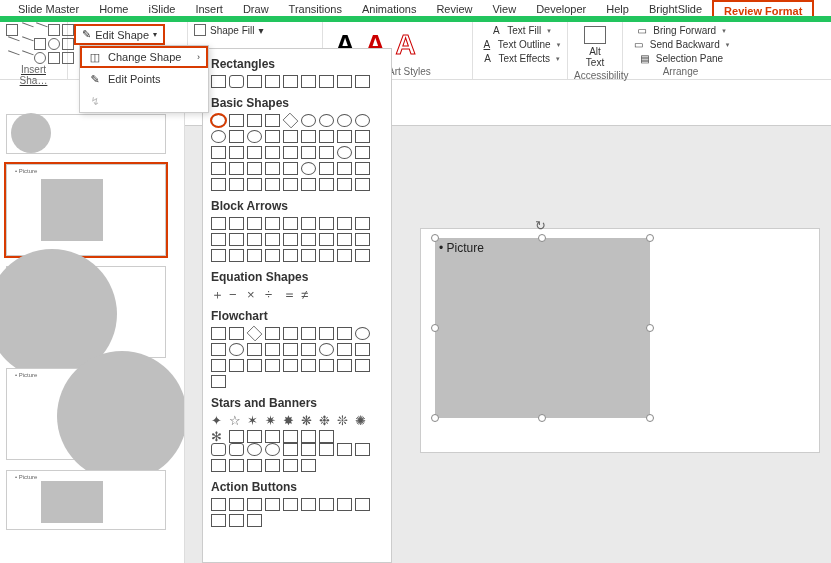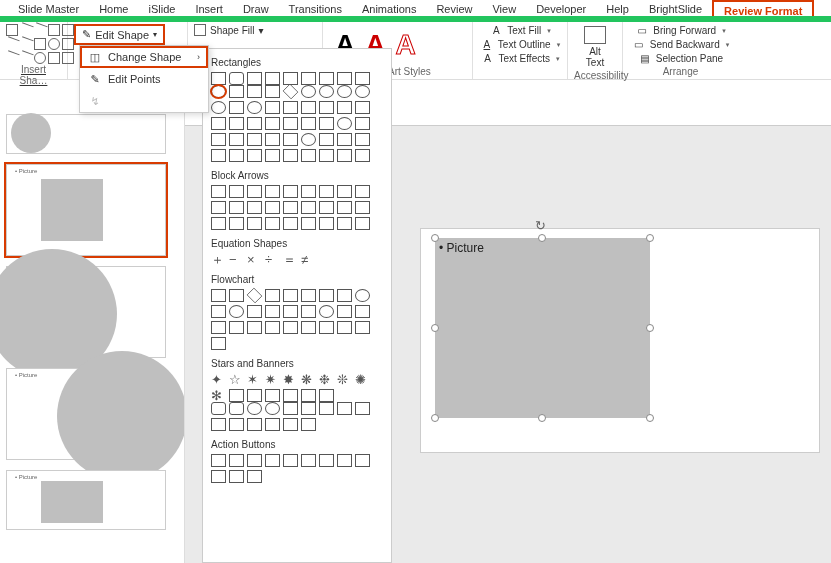--- a/index.html
+++ b/index.html
@@ -35,21 +35,21 @@
   .alt-text .box { width: 22px; height: 18px; border: 1px solid #666; display: flex; align-items: center; justify-content: center; position: relative; }
 
   .dropdown-menu { position: absolute; left: 79px; top: 45px; width: 130px; background: #fff; border: 1px solid #ccc; box-shadow: 2px 2px 6px rgba(0,0,0,.15); z-index: 50; }
   .dropdown-menu .item { display: flex; align-items: center; gap: 6px; padding: 4px 8px; font-size: 11px; }
   .dropdown-menu .item.disabled { color: #bbb; }
   .dropdown-menu .item.highlight { outline: 2px solid #d83b01; outline-offset: -2px; }
   .dropdown-menu .item .arrow { margin-left: auto; font-size: 9px; }
   .dropdown-menu .item .ico { width: 14px; height: 14px; display: inline-flex; align-items: center; justify-content: center; }
 
   .shape-gallery { position: absolute; left: 202px; top: 48px; width: 190px; bottom: 0; background: #fff; border: 1px solid #ccc; overflow-y: auto; z-index: 40; padding: 8px; }
-  .shape-gallery h4 { font-size: 10px; font-weight: normal; margin: 8px 0 4px; }
+  .shape-gallery h4 { font-size: 12px; font-weight: bold; margin: 8px 0 4px; }
   .shape-gallery h4:first-child { margin-top: 0; }
   .shape-row { display: flex; flex-wrap: wrap; gap: 3px; }
   .shape-row span { width: 15px; height: 13px; border: 1px solid #555; display: inline-block; }
   .shape-row span.oval { border-radius: 50%; }
   .shape-row span.diamond { transform: rotate(45deg) scale(.8); }
   .shape-row span.round { border-radius: 3px; }
   .shape-row span.star { border:none; font-size:13px; line-height:13px; color:#555; }
   .shape-row span.highlight { outline: 2px solid #d83b01; outline-offset: -1px; }
 
   .main-area { position: absolute; top: 108px; left: 0; right: 0; bottom: 0; display: flex; }
@@ -224,20 +224,21 @@
       <span class="round"></span>
       <span></span>
       <span></span>
       <span></span>
       <span></span>
       <span></span>
       <span></span>
       <span></span>
   </div>
 
+  <h4>Basic Shapes</h4>
   <div class="shape-row">
     <span class="oval highlight"></span>
       <span></span>
       <span></span>
       <span></span>
       <span class="diamond"></span>
       <span class="oval"></span>
       <span class="oval"></span>
       <span class="oval"></span>
       <span class="oval"></span>

